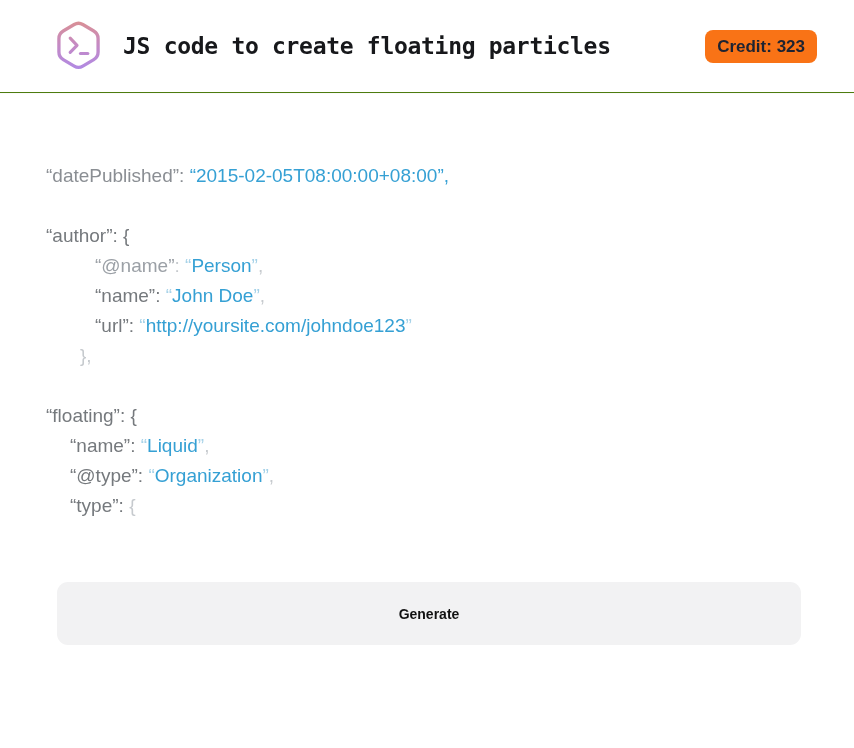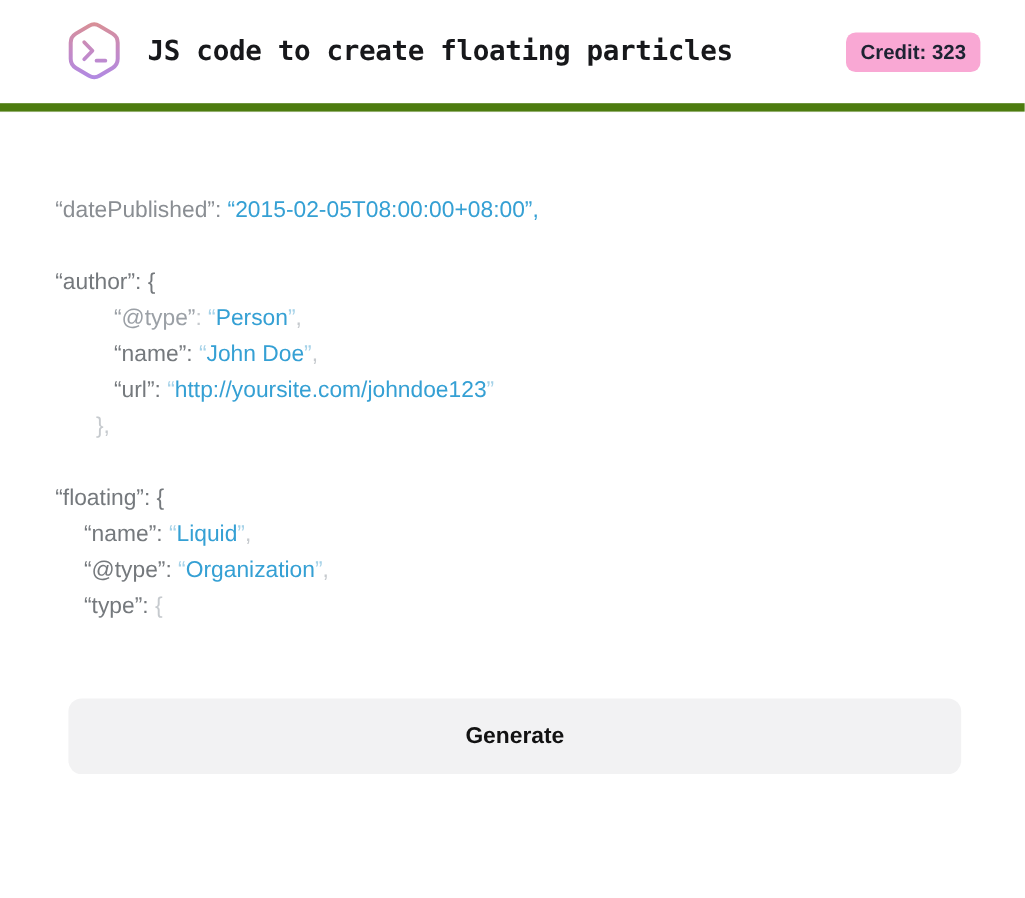--- a/index.html
+++ b/index.html
@@ -10,36 +10,36 @@
     overflow: hidden;
   }
 
   
   .header {
     height: 93px;
     display: flex;
     align-items: center;
     padding: 0 37px 0 55px;
     background: #ffffff;
-    border-bottom: 7px solid #4d7c0f;
+    border-bottom: 1px solid #4d7c0f;
     box-shadow: 0 1px 0 rgba(0,0,0,0.02);
   }
   .logo { width: 47px; height: 54px; flex: 0 0 auto; }
   .title {
     margin-left: 21px;
     font-family: "DejaVu Sans Mono", monospace;
     font-weight: 700;
     font-size: 23px;
     letter-spacing: -0.3px;
     color: #17181b;
     white-space: nowrap;
   }
   .credit {
     margin-left: auto;
-    background: #f9a8d4;
+    background: #f97316;
     color: #1d2332;
     font-weight: 700;
     font-size: 17px;
     line-height: 1;
     padding: 8px 12px;
     border-radius: 8px;
     white-space: nowrap;
   }
 
   
@@ -70,21 +70,21 @@
   .generate-btn {
     display: block;
     width: 100%;
     height: 63px;
     border: none;
     border-radius: 11px;
     background: #f2f2f3;
     color: #121212;
     font-family: "Liberation Sans", sans-serif;
     font-weight: 700;
-    font-size: 19px;
+    font-size: 14px;
     cursor: pointer;
   }
 </style>
 </head>
 <body>
 
 <header class="header">
   <span class="logo">
     <svg width="47" height="54" viewBox="0 0 48 55" xmlns="http://www.w3.org/2000/svg" aria-hidden="true">
       <defs>
@@ -101,21 +101,21 @@
   </span>
   <h1 class="title">JS code to create floating particles</h1>
   <span class="credit">Credit: 323</span>
 </header>
 
 <main class="main">
   <div class="code">
       <div class="code-line"><span class="seg-key-medium">“datePublished”: </span><span class="seg-value">“2015-02-05T08:00:00+08:00”,</span></div>
       <div class="code-line"></div>
       <div class="code-line"><span class="seg-key">“author”: {</span></div>
-      <div class="code-line" style="padding-left: 49px;"><span class="seg-key-light">“@type”</span><span class="seg-punct">: </span><span class="seg-quote">“</span><span class="seg-value">Person</span><span class="seg-quote">”</span><span class="seg-punct">,</span></div>
+      <div class="code-line" style="padding-left: 49px;"><span class="seg-key-light">“@name”</span><span class="seg-punct">: </span><span class="seg-quote">“</span><span class="seg-value">Person</span><span class="seg-quote">”</span><span class="seg-punct">,</span></div>
       <div class="code-line" style="padding-left: 49px;"><span class="seg-key">“name”: </span><span class="seg-quote">“</span><span class="seg-value">John Doe</span><span class="seg-quote">”</span><span class="seg-punct">,</span></div>
       <div class="code-line" style="padding-left: 49px;"><span class="seg-key">“url”: </span><span class="seg-quote">“</span><span class="seg-value">http://yoursite.com/johndoe123</span><span class="seg-quote">”</span></div>
       <div class="code-line" style="padding-left: 34px;"><span class="seg-punct">},</span></div>
       <div class="code-line"></div>
       <div class="code-line"><span class="seg-key">“floating”: {</span></div>
       <div class="code-line" style="padding-left: 24px;"><span class="seg-key">“name”: </span><span class="seg-quote">“</span><span class="seg-value">Liquid</span><span class="seg-quote">”</span><span class="seg-punct">,</span></div>
       <div class="code-line" style="padding-left: 24px;"><span class="seg-key">“@type”: </span><span class="seg-quote">“</span><span class="seg-value">Organization</span><span class="seg-quote">”</span><span class="seg-punct">,</span></div>
       <div class="code-line" style="padding-left: 24px;"><span class="seg-key">“type”: </span><span class="seg-punct">{</span></div>
     </div>
 </main>

